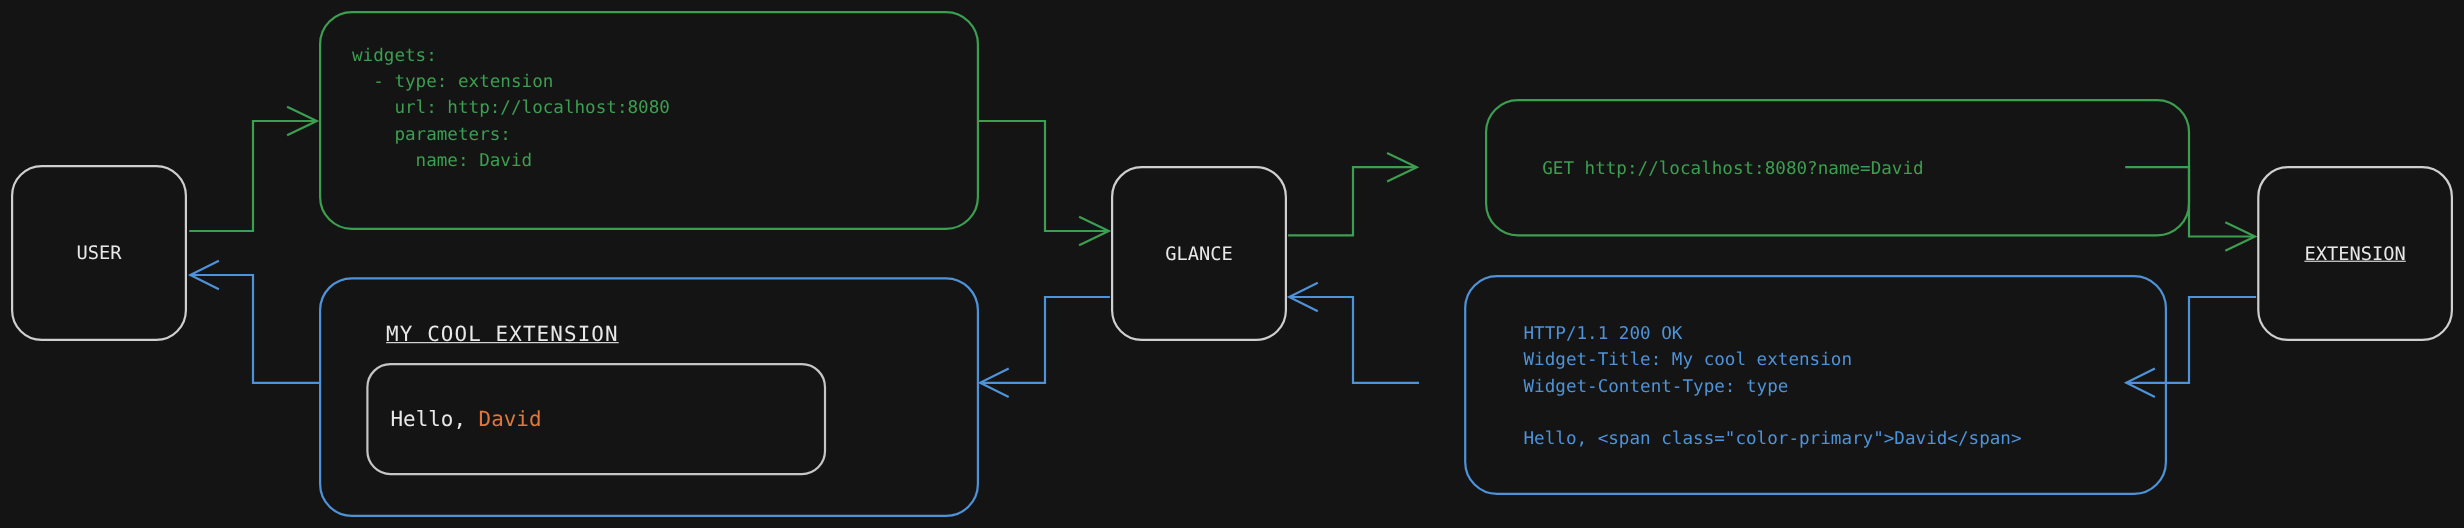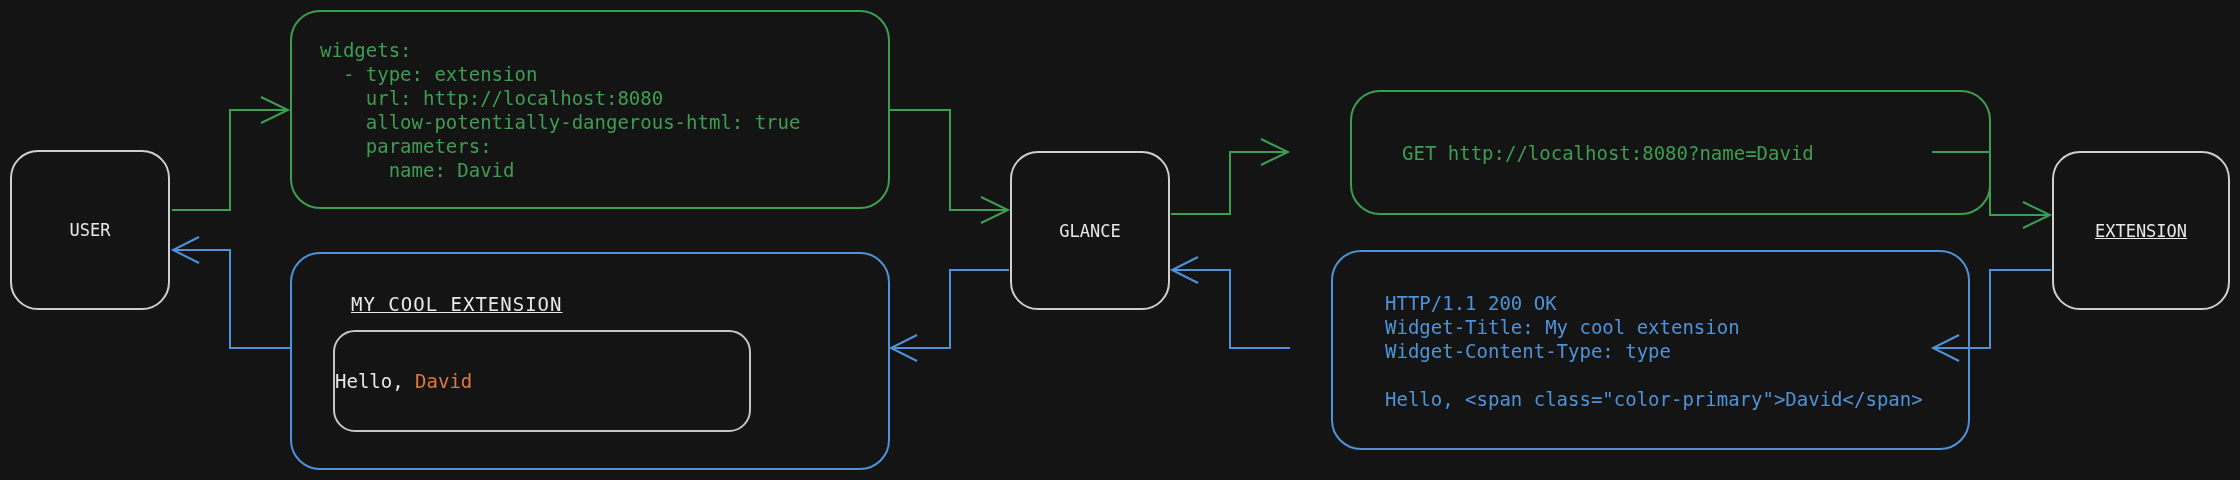--- a/index.html
+++ b/index.html
@@ -39,41 +39,42 @@
 
   .msg{position:absolute;border-radius:30px;border:2px solid;}
   .msg-green{border-color:var(--request-green);color:var(--request-green);}
   .msg-blue{border-color:var(--response-blue);color:var(--response-blue);}
 
   .config-box{left:290px;top:10px;width:600px;height:199px;padding:26px 18px 0 28px;}
   .request-box{left:1350px;top:90px;width:641px;height:125px;display:flex;align-items:center;padding-left:50px;}
   .response-box{left:1291px;top:250px;width:639px;height:200px;padding:39px 18px 0 52px;margin-left:40px;}
 
   .code-line{
-    font-size:19px;
+    font-size:16px;
     line-height:24px;
     min-height:24px;
     white-space:pre;
   }
 
   .widget-box{left:290px;top:252px;width:600px;height:218px;}
   .widget-title{
     margin:39px 0 0 59px;
     color:var(--text-primary);
     font-size:19px;
     letter-spacing:1px;
     white-space:pre;
     text-decoration:underline;
   }
   .widget-inner{
     position:absolute;left:41px;top:76px;
     width:418px;height:102px;
     border:2px solid var(--inner-border);
     border-radius:22px;
     display:flex;align-items:center;
+    padding-left:20px;
     color:var(--text-primary);
     font-size:19px;
     white-space:pre;
   }
   .accent-name{color:var(--accent-orange);}
 </style>
 </head>
 <body>
 
 <div class="canvas">
@@ -122,21 +123,20 @@
   </div>
 
   <div class="node node-extension">
     <span>EXTENSION</span>
   </div>
 
   <div class="msg msg-green config-box">
     <div class="code-line">widgets:</div>
     <div class="code-line">  - type: extension</div>
     <div class="code-line">    url: http://localhost:8080</div>
-    <div class="code-line">    allow-potentially-dangerous-html: true</div>
     <div class="code-line">    parameters:</div>
     <div class="code-line">      name: David</div>
   </div>
 
   <div class="msg msg-green request-box">
     <div class="code-line">GET http://localhost:8080?name=David</div>
   </div>
 
   <div class="msg msg-blue response-box">
     <div class="code-line">HTTP/1.1 200 OK</div>

